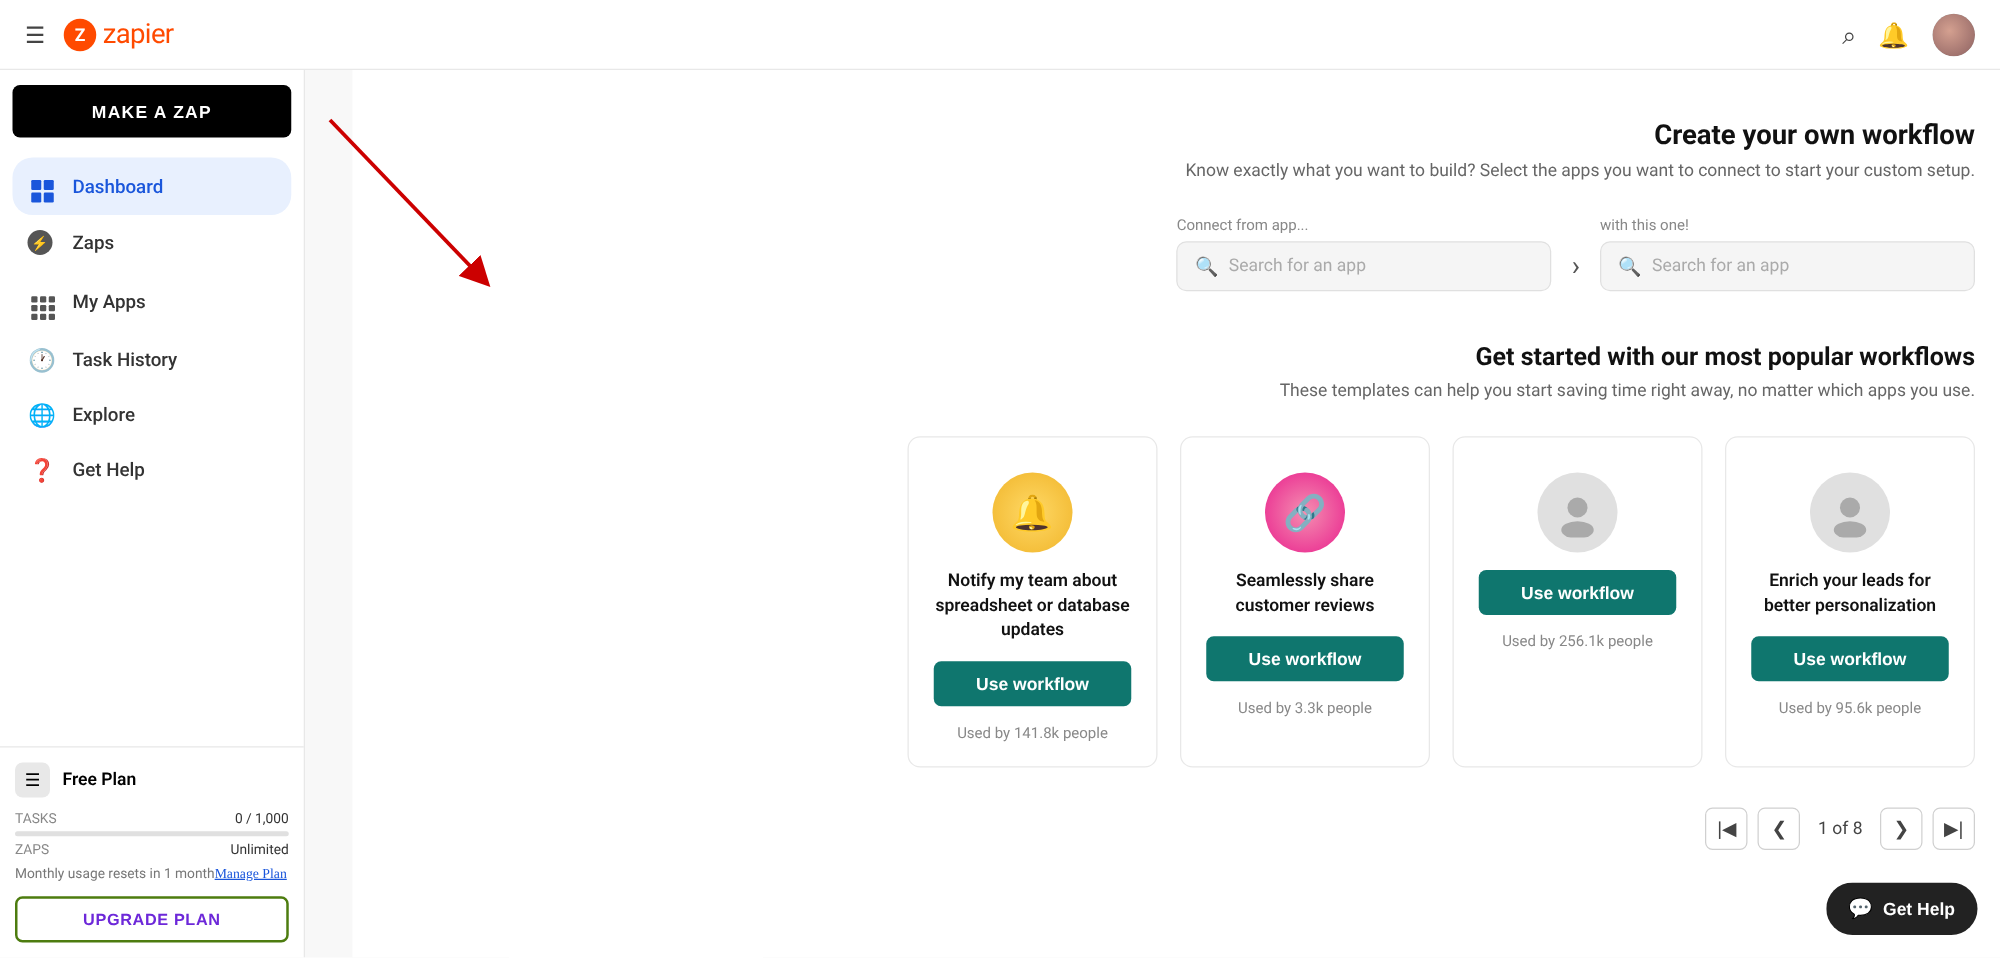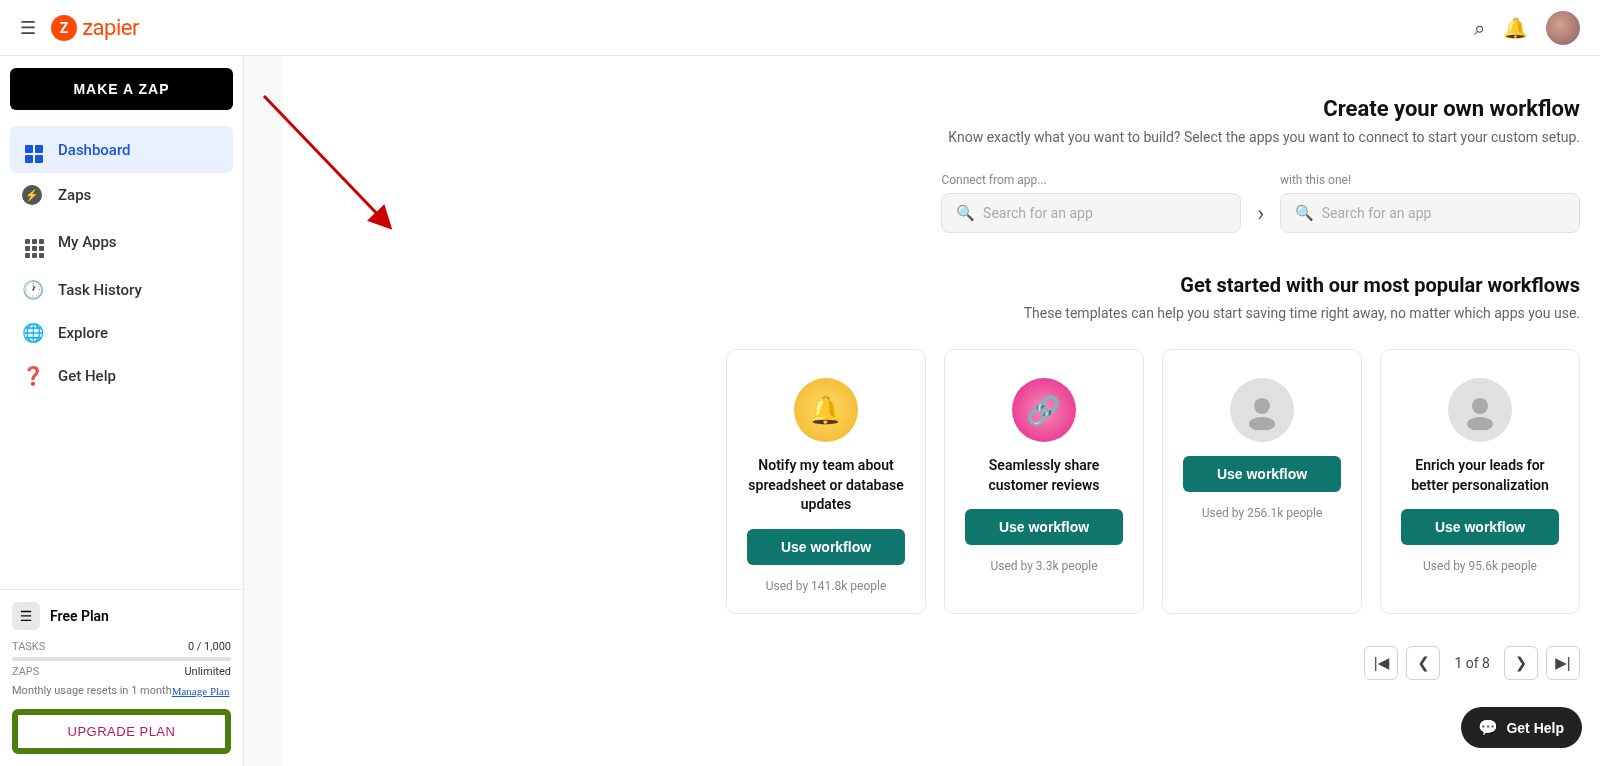--- a/index.html
+++ b/index.html
@@ -54,21 +54,21 @@
       letter-spacing: 1px;
       cursor: pointer;
       text-align: center;
       margin-bottom: 16px;
     }
     .nav-item {
       display: flex;
       align-items: center;
       gap: 12px;
       padding: 10px 12px;
-      border-radius: 6px;
+      border-radius: 16px;
       cursor: pointer;
       color: #333;
       font-size: 15px;
       font-weight: 500;
       margin-bottom: 2px;
       text-decoration: none;
     }
     .nav-item.active { background: #e8f0fe; color: #1a56db; }
     .nav-item .nav-icon { font-size: 18px; width: 24px; text-align: center; }
     .nav-icon-dashboard { display: inline-grid; grid-template-columns: 1fr 1fr; gap: 2px; width: 18px; height: 18px; }
@@ -83,26 +83,26 @@
     .plan-name { font-size: 14px; font-weight: 600; }
     .plan-row { display: flex; justify-content: space-between; align-items: center; margin-bottom: 4px; font-size: 11px; color: #888; }
     .plan-row-val { color: #333; font-size: 11px; }
     .plan-progress { height: 4px; background: #e0e0e0; border-radius: 2px; margin-bottom: 4px; }
     .plan-progress-bar { height: 4px; background: #555; border-radius: 2px; width: 0%; }
     .manage-plan-row { display: flex; align-items: center; margin: 6px 0; font-size: 11px; color: #777; }
     .manage-plan-link { color: #1a56db; font-size: 11px; cursor: pointer; text-decoration: underline; font-family: Liberation Serif, serif; }
     .upgrade-btn {
       width: 100%;
       background: #fff;
-      border: 6px solid #4d7c0f;
-      color: #be185d;
+      border: 2px solid #4d7c0f;
+      color: #6d28d9;
       border-radius: 6px;
       padding: 9px 0;
       font-size: 13px;
-      font-weight: 400;
+      font-weight: 700;
       letter-spacing: 0.5px;
       cursor: pointer;
       text-align: center;
       margin-top: 6px;
     }
 
     
     .arrow-overlay {
       position: absolute;
       top: 20px;

